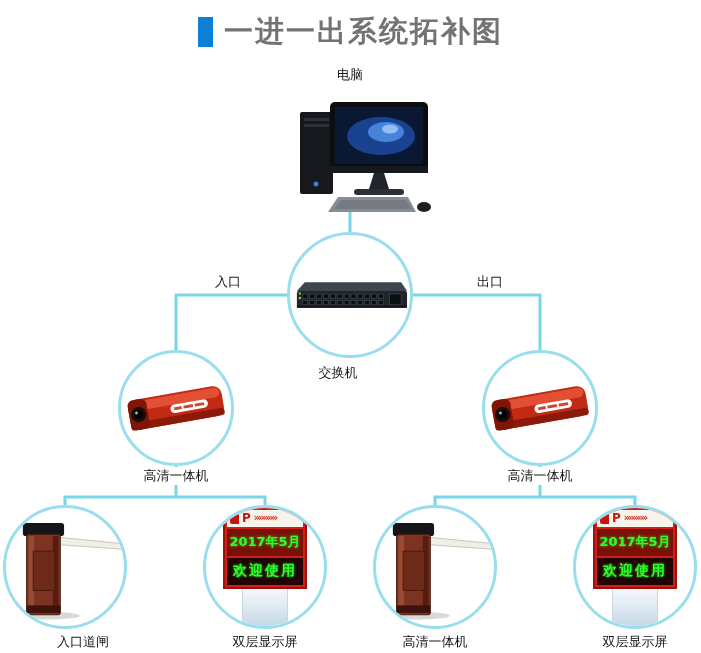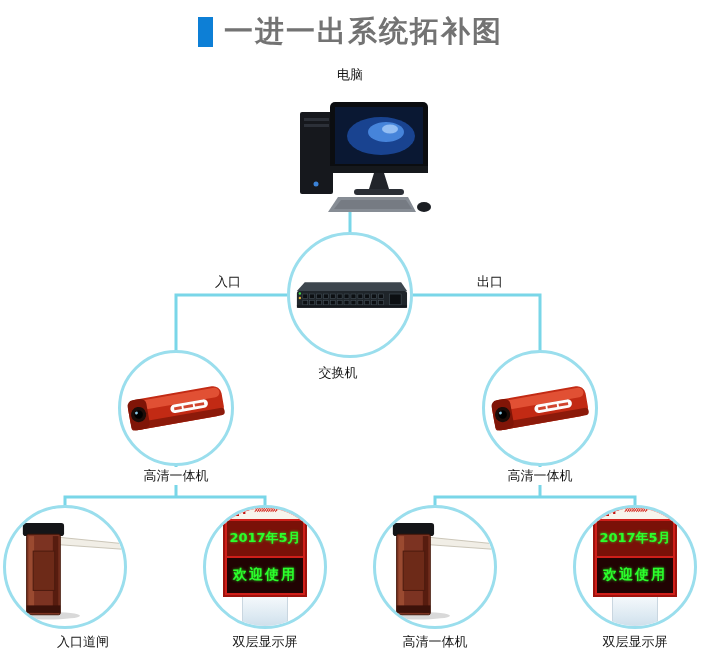--- a/index.html
+++ b/index.html
@@ -42,21 +42,21 @@
   .l-gate-r   { left:435px; top:633px; }
   .l-disp-r   { left:635px; top:633px; }
 
   
   .display-device { display:flex; flex-direction:column; align-items:center; margin-top:4px; }
   .disp-board { width:84px; background:#cf1f1a; border:2px solid #9e120c; padding:2px; }
   .disp-top { height:17px; background:#f7f4ec; display:flex; align-items:center; gap:3px; padding:0 3px; overflow:hidden; }
   .disp-logo { width:9px; height:11px; background:#c41512; border-radius:2px 2px 0 2px; flex:0 0 auto; }
   .disp-p { color:#c41512; font-weight:700; font-size:12px; line-height:1; }
   .disp-chevrons { color:#d42a20; font-size:10px; font-weight:700; letter-spacing:-2px; line-height:1; }
-  .disp-row { margin-top:2px; height:35px; display:flex; align-items:center; justify-content:center; color:#2bff2b; font-weight:700; text-shadow:0 0 3px rgba(40,255,40,.8); }
+  .disp-row { margin-top:2px; height:27px; display:flex; align-items:center; justify-content:center; color:#2bff2b; font-weight:700; text-shadow:0 0 3px rgba(40,255,40,.8); }
   .disp-row1 { background:#7a1108; font-size:13px; letter-spacing:0px; }
   .disp-row2 { background:#210303; font-size:14px; letter-spacing:2px; }
   .disp-pole { width:46px; height:44px; background:linear-gradient(180deg,#f4f8fb 0%,#dce9f2 45%,#bcd2e2 100%); border:1px solid #c9d6e0; border-top:none; }
 </style>
 </head>
 <body>
 
 <div class="canvas">
 
   <svg class="lines" width="701" height="653" viewBox="0 0 701 653">

